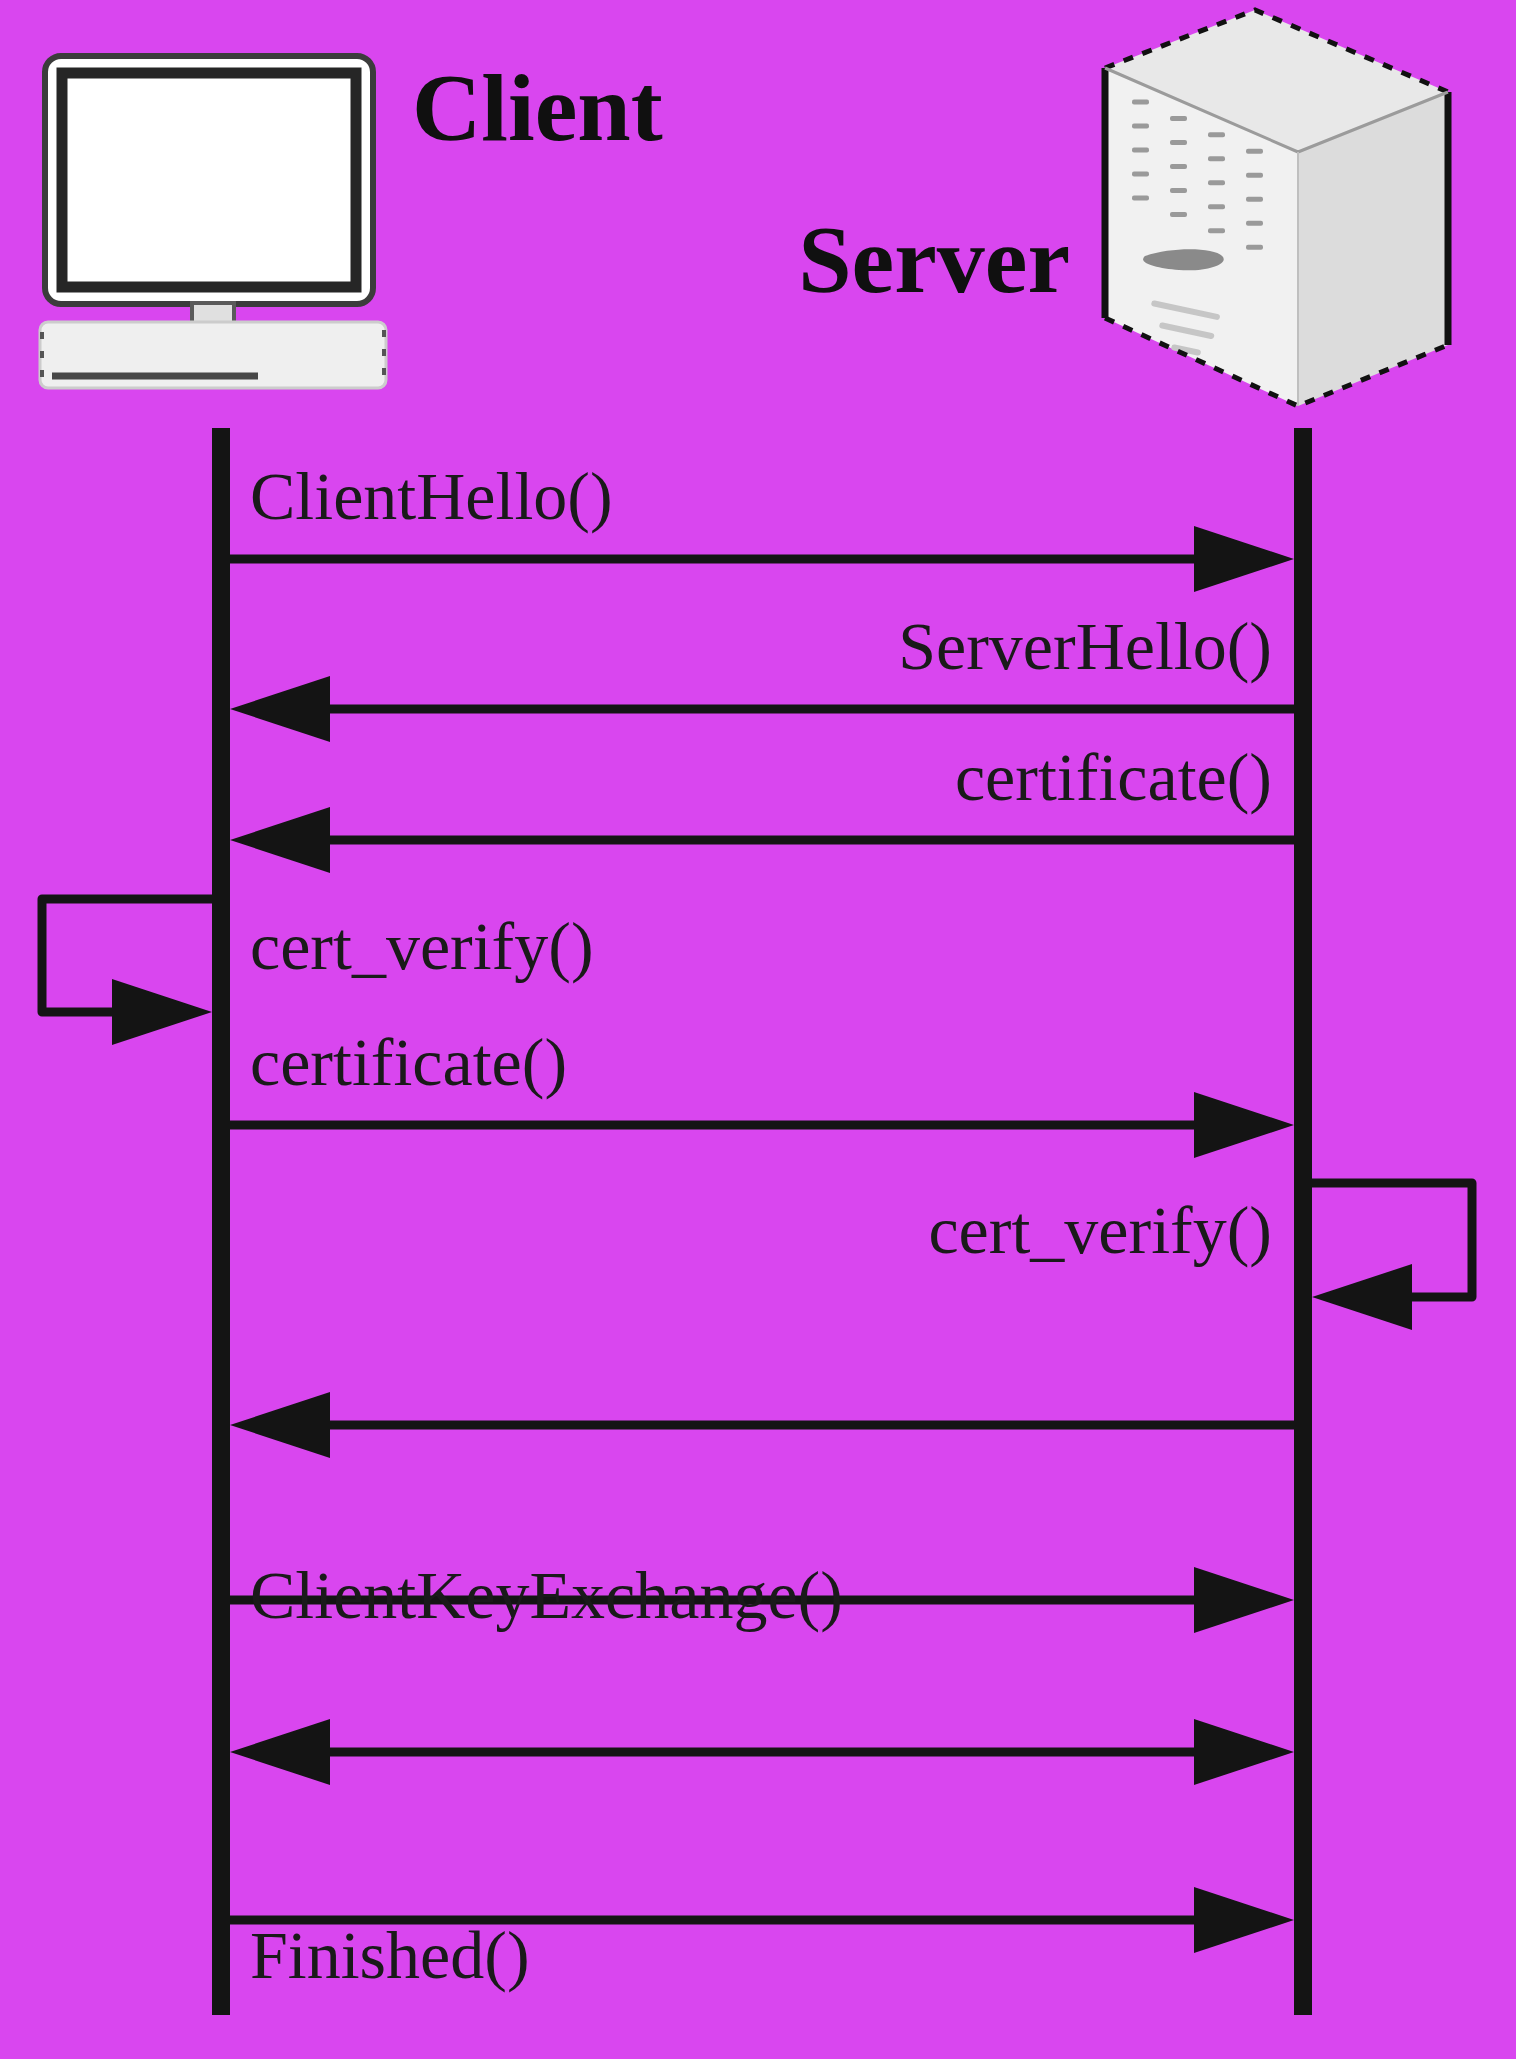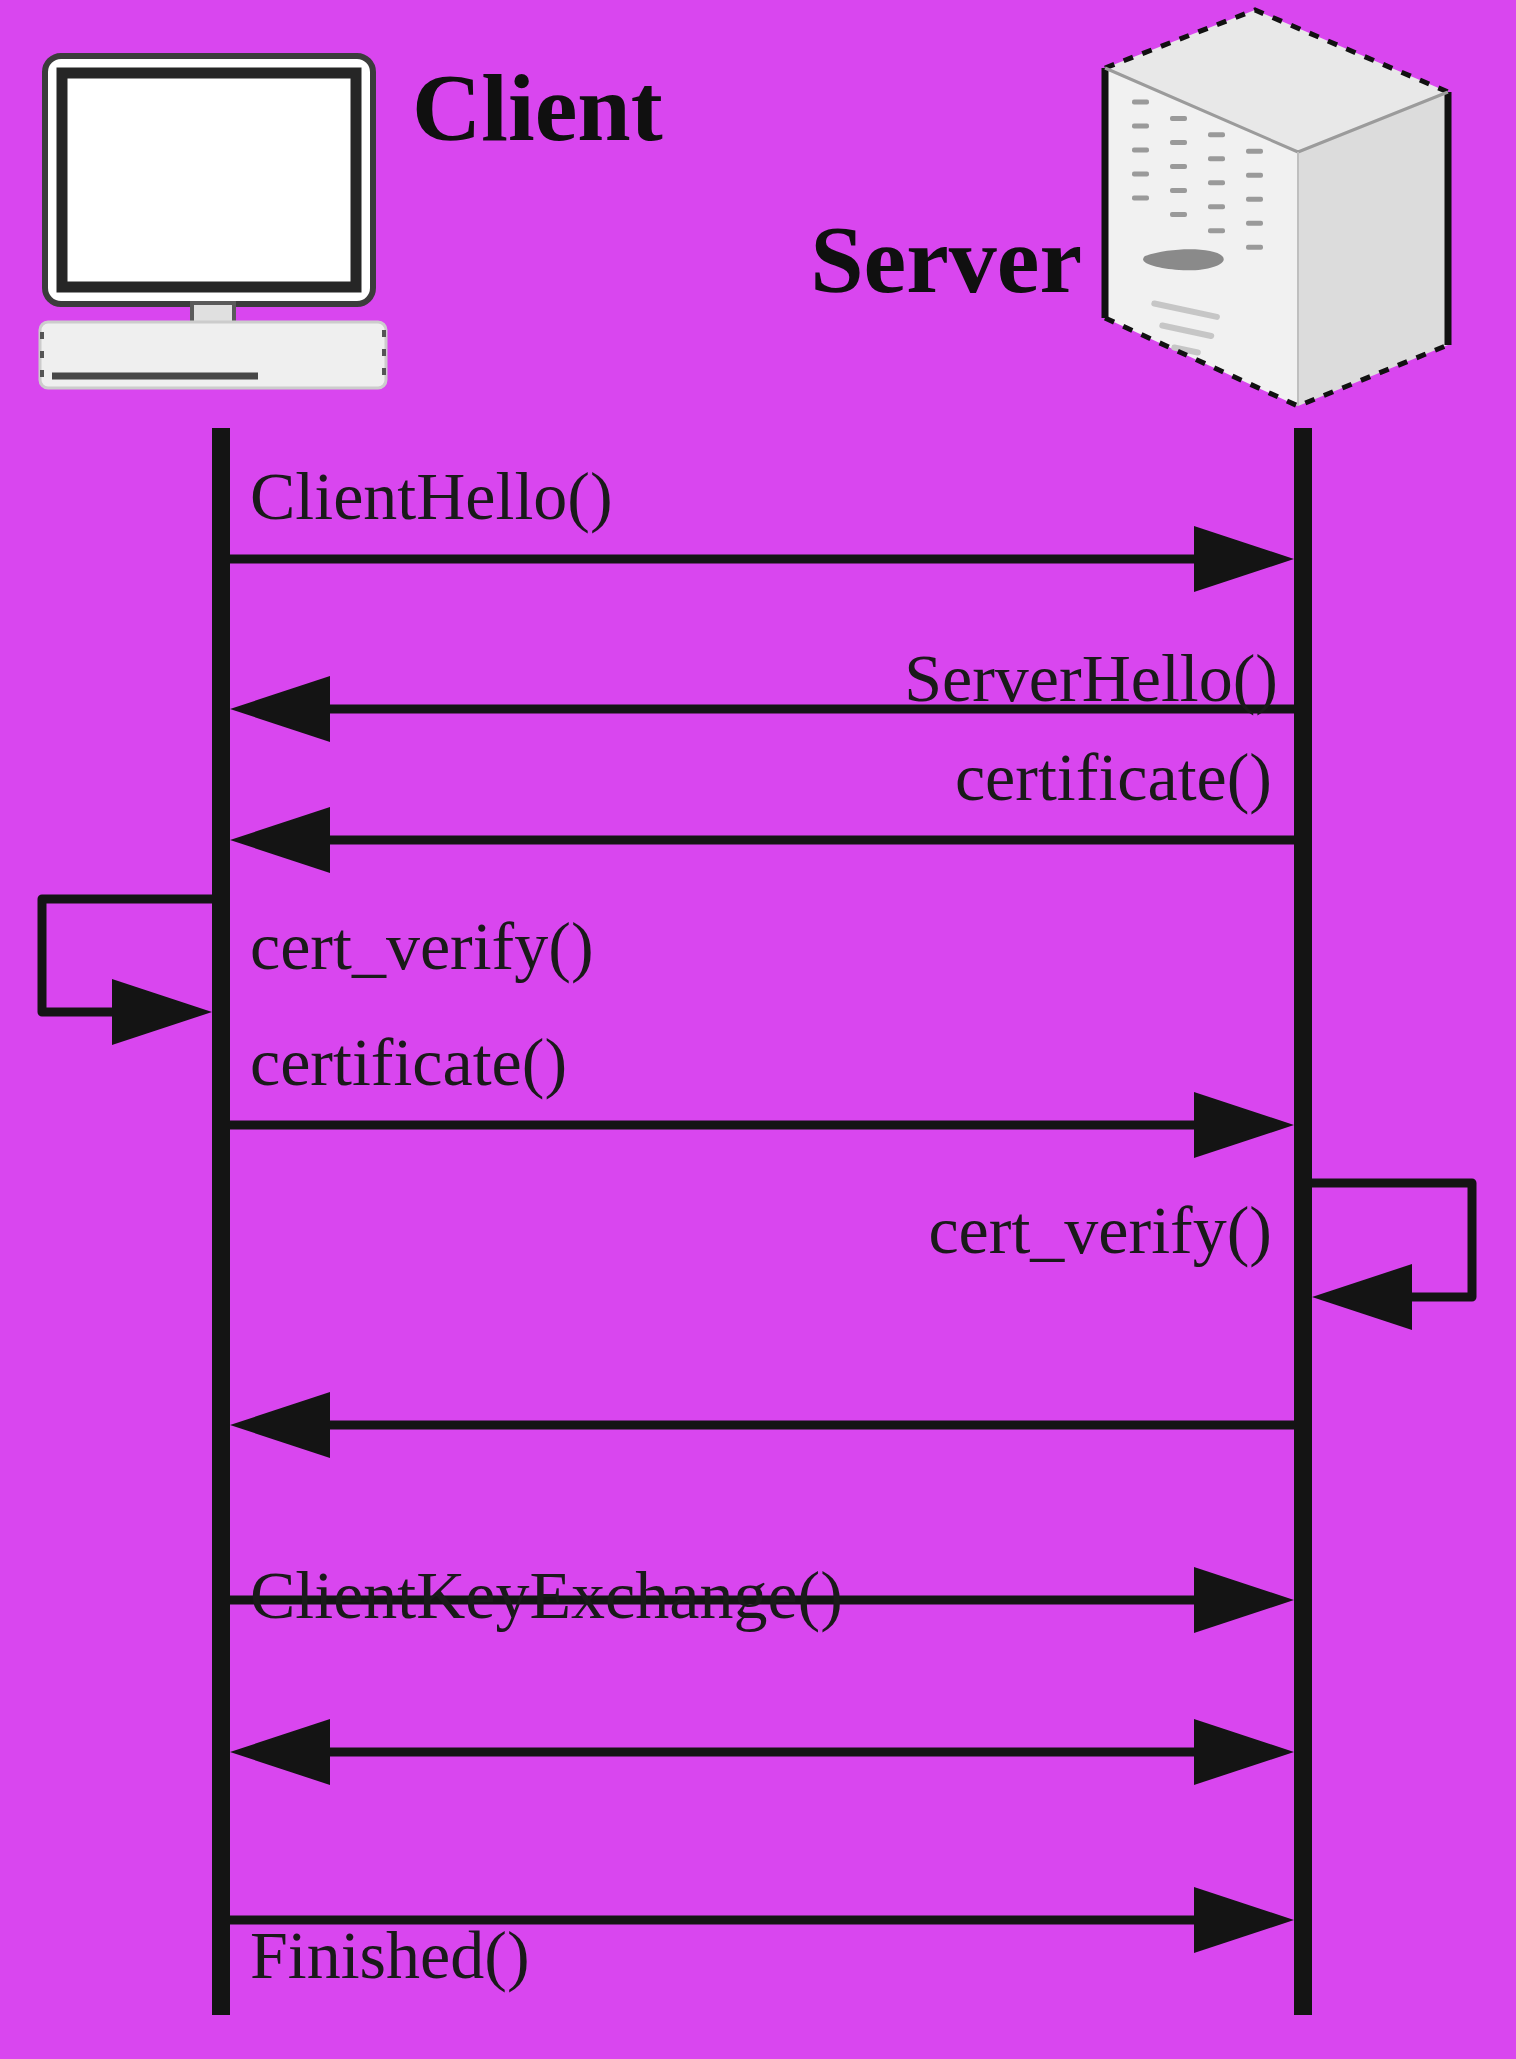--- a/index.html
+++ b/index.html
@@ -59,21 +59,21 @@
     <rect x="112" y="344" width="30" height="6" rx="3" fill="#c6c6c6" transform="rotate(12 112 344)"></rect>
     <path d="M45 68 V318" stroke="#111111" stroke-width="7" fill="none"></path>
     <path d="M45 68 L195 10 L388 92" stroke="#111111" stroke-width="5" stroke-dasharray="10 10" fill="none"></path>
     <path d="M388 92 V345" stroke="#111111" stroke-width="7" fill="none"></path>
     <path d="M45 318 L238 406 L388 345" stroke="#111111" stroke-width="5" stroke-dasharray="10 10" fill="none"></path>
     <path d="M45 68 L238 152 L388 92" stroke="#9b9b9b" stroke-width="3" fill="none"></path>
     <path d="M238 152 V406" stroke="#bfbfbf" stroke-width="2" fill="none"></path>
   </svg>
 
   <div class="actor-label" style="left:412px;top:60px">Client</div>
-  <div class="actor-label" style="right:434px;top:212px">Server</div>
+  <div class="actor-label" style="right:446px;top:212px">Server</div>
 
   <svg id="diagram-svg" width="1516" height="2059" viewBox="0 0 1516 2059">
       <rect x="212" y="428" width="18" height="1587" fill="#141414"></rect>
       <rect x="1294" y="428" width="18" height="1587" fill="#141414"></rect>
       <line x1="230" y1="559" x2="1196" y2="559" stroke="#141414" stroke-width="9"></line>
       <polygon points="1294,559 1194,526 1194,592" fill="#141414"></polygon>
       <line x1="328" y1="709" x2="1294" y2="709" stroke="#141414" stroke-width="9"></line>
       <polygon points="230,709 330,676 330,742" fill="#141414"></polygon>
       <line x1="328" y1="840" x2="1294" y2="840" stroke="#141414" stroke-width="9"></line>
       <polygon points="230,840 330,807 330,873" fill="#141414"></polygon>
@@ -89,21 +89,21 @@
       <polygon points="1294,1600 1194,1567 1194,1633" fill="#141414"></polygon>
       <line x1="328" y1="1752" x2="1196" y2="1752" stroke="#141414" stroke-width="9"></line>
       <polygon points="1294,1752 1194,1719 1194,1785" fill="#141414"></polygon>
       <polygon points="230,1752 330,1719 330,1785" fill="#141414"></polygon>
       <line x1="230" y1="1920" x2="1196" y2="1920" stroke="#141414" stroke-width="9"></line>
       <polygon points="1294,1920 1194,1887 1194,1953" fill="#141414"></polygon>
     </svg>
 
   <div id="messages-layer" class="abs" style="left:0;top:0;width:1516px;height:2059px">
       <div class="msg-label" style="top: 462px; left: 250px;">ClientHello()</div>
-      <div class="msg-label" style="top: 612px; right: 238px; margin-top: 32px;">ServerHello()</div>
+      <div class="msg-label" style="top: 612px; right: 244px;">ServerHello()</div>
       <div class="msg-label" style="top: 743px; right: 244px;">certificate()</div>
       <div class="msg-label" style="top: 912px; left: 250px;">cert_verify()</div>
       <div class="msg-label" style="top: 1028px; left: 250px;">certificate()</div>
       <div class="msg-label" style="top: 1196px; right: 244px;">cert_verify()</div>
       <div class="msg-label" style="top: 1561px; left: 250px;">ClientKeyExchange()</div>
       <div class="msg-label" style="top: 1921px; left: 250px;">Finished()</div>
     </div>
 </div>
 
 </body></html>

